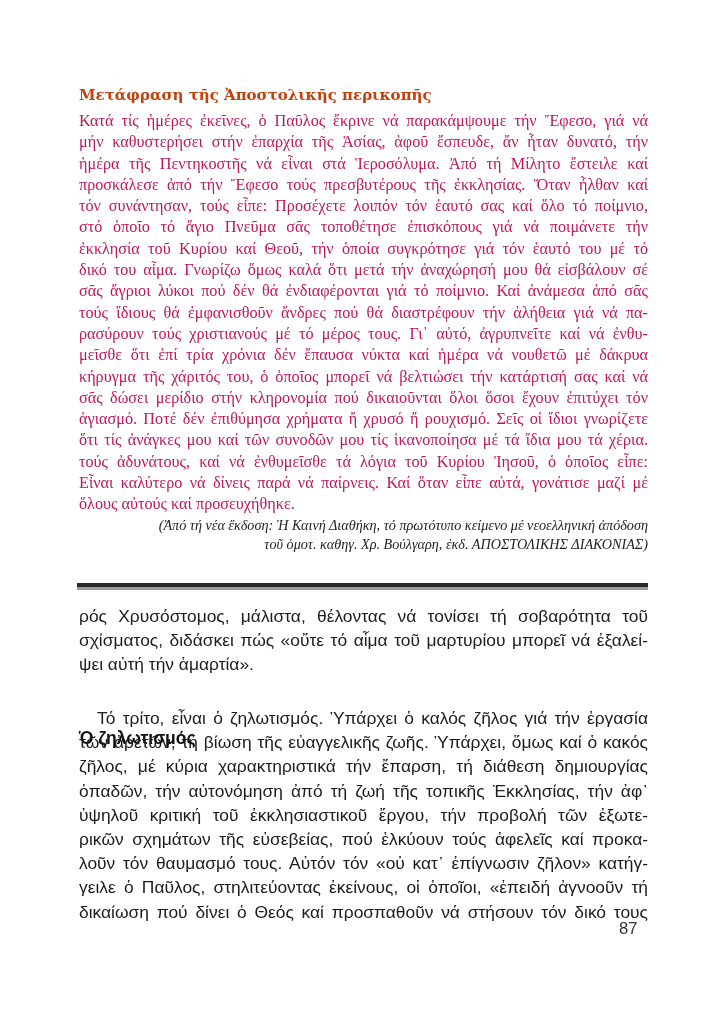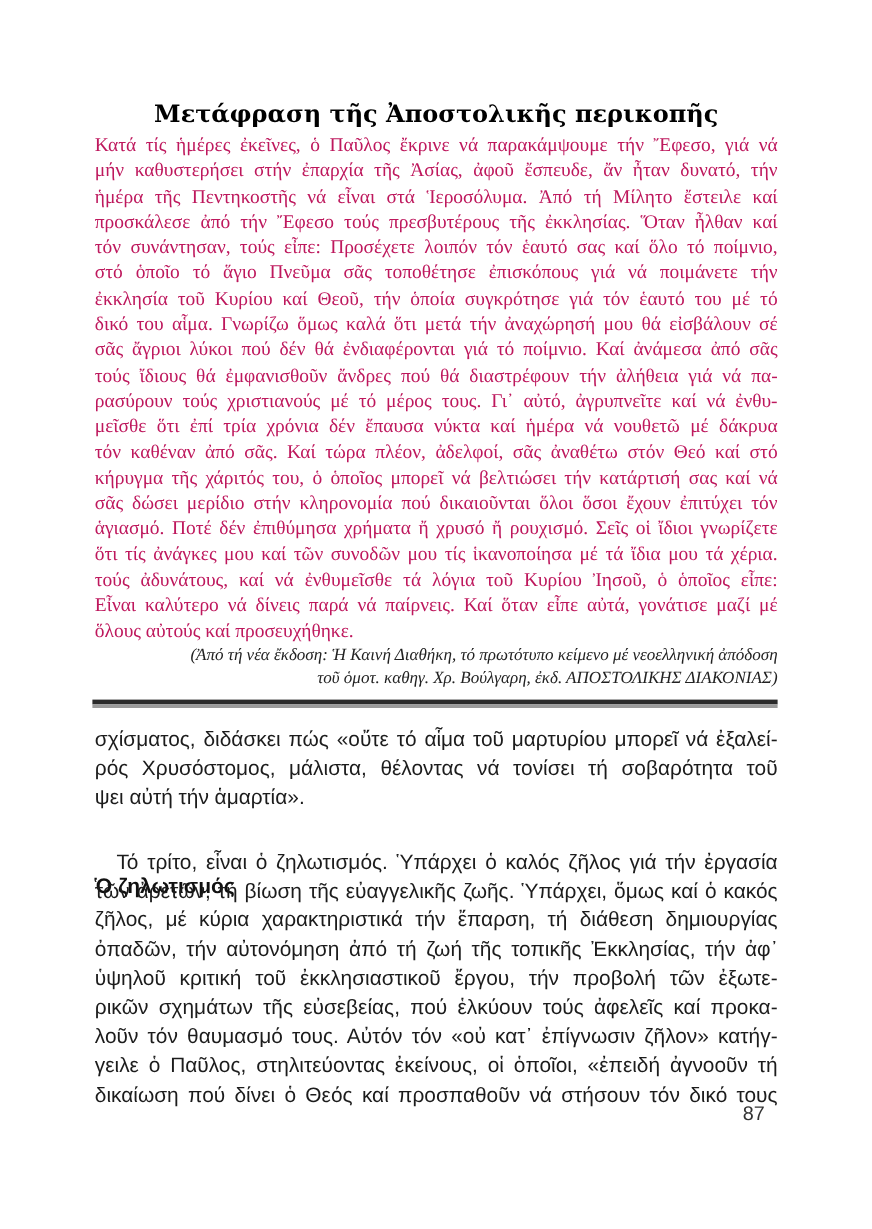--- a/index.html
+++ b/index.html
@@ -1,22 +1,22 @@
 <!DOCTYPE html>
 <html><head>
 <meta charset="utf-8">
 <style>
   html, body { margin: 0; padding: 0; background: #ffffff; }
   body { width: 727px; height: 1024px; position: relative; overflow: hidden; color: #1a1a1a; }
   .page { position: absolute; left: 0; top: 0; width: 727px; height: 1024px; background: #fff; }
   .box { position: absolute; left: 79px; top: 84px; width: 569px; }
   .box-title {
     font-family: "DejaVu Serif", "Liberation Serif", serif;
-    font-weight: bold; font-size: 20px; text-align: center;
-    margin: 0 0 5px 0; line-height: 22px; color: #000000;
+    font-weight: bold; font-size: 15px; 
+    margin: 0 0 5px 0; line-height: 22px; color: #c2410c;
   }
   .serif-lines .ln {
     font-family: "Liberation Serif", "DejaVu Serif", serif;
     font-size: 16.2px; line-height: 21.3px; height: 21.3px;
     white-space: nowrap; text-align: justify; text-align-last: justify;
     color: #be185d;
   }
   .serif-lines .ln.last { text-align-last: left; }
   .cite { margin-top: 0; }
   .cite .cl {
@@ -58,43 +58,42 @@
       <div class="ln">ἡμέρα τῆς Πεντηκοστῆς νά εἶναι στά Ἱεροσόλυμα. Ἀπό τή Μίλητο ἔστειλε καί</div>
       <div class="ln">προσκάλεσε ἀπό τήν Ἔφεσο τούς πρεσβυτέρους τῆς ἐκκλησίας. Ὅταν ἦλθαν καί</div>
       <div class="ln">τόν συνάντησαν, τούς εἶπε: Προσέχετε λοιπόν τόν ἑαυτό σας καί ὅλο τό ποίμνιο,</div>
       <div class="ln">στό ὁποῖο τό ἅγιο Πνεῦμα σᾶς τοποθέτησε ἐπισκόπους γιά νά ποιμάνετε τήν</div>
       <div class="ln">ἐκκλησία τοῦ Κυρίου καί Θεοῦ, τήν ὁποία συγκρότησε γιά τόν ἑαυτό του μέ τό</div>
       <div class="ln">δικό του αἷμα. Γνωρίζω ὅμως καλά ὅτι μετά τήν ἀναχώρησή μου θά εἰσβάλουν σέ</div>
       <div class="ln">σᾶς ἄγριοι λύκοι πού δέν θά ἐνδιαφέρονται γιά τό ποίμνιο. Καί ἀνάμεσα ἀπό σᾶς</div>
       <div class="ln">τούς ἴδιους θά ἐμφανισθοῦν ἄνδρες πού θά διαστρέφουν τήν ἀλήθεια γιά νά πα-</div>
       <div class="ln">ρασύρουν τούς χριστιανούς μέ τό μέρος τους. Γι᾽ αὐτό, ἀγρυπνεῖτε καί νά ἐνθυ-</div>
       <div class="ln">μεῖσθε ὅτι ἐπί τρία χρόνια δέν ἔπαυσα νύκτα καί ἡμέρα νά νουθετῶ μέ δάκρυα</div>
-      <div class="ln">τόν καθέναν ἀπό σᾶς. Καί τώρα πλέον, ἀδελφοί, σᾶς ἀναθέτω στόν Θεό καί στό</div>
       <div class="ln">κήρυγμα τῆς χάριτός του, ὁ ὁποῖος μπορεῖ νά βελτιώσει τήν κατάρτισή σας καί νά</div>
       <div class="ln">σᾶς δώσει μερίδιο στήν κληρονομία πού δικαιοῦνται ὅλοι ὅσοι ἔχουν ἐπιτύχει τόν</div>
       <div class="ln">ἁγιασμό. Ποτέ δέν ἐπιθύμησα χρήματα ἤ χρυσό ἤ ρουχισμό. Σεῖς οἱ ἴδιοι γνωρίζετε</div>
       <div class="ln">ὅτι τίς ἀνάγκες μου καί τῶν συνοδῶν μου τίς ἱκανοποίησα μέ τά ἴδια μου τά χέρια.</div>
       <div class="ln">τούς ἀδυνάτους, καί νά ἐνθυμεῖσθε τά λόγια τοῦ Κυρίου Ἰησοῦ, ὁ ὁποῖος εἶπε:</div>
       <div class="ln">Εἶναι καλύτερο νά δίνεις παρά νά παίρνεις. Καί ὅταν εἶπε αὐτά, γονάτισε μαζί μέ</div>
       <div class="ln last">ὅλους αὐτούς καί προσευχήθηκε.</div>
     </div>
     <div class="cite">
       <div class="cl">(Ἀπό τή νέα ἔκδοση: Ἡ Καινή Διαθήκη, τό πρωτότυπο κείμενο μέ νεοελληνική ἀπόδοση</div>
       <div class="cl">τοῦ ὁμοτ. καθηγ. Χρ. Βούλγαρη, ἐκδ. ΑΠΟΣΤΟΛΙΚΗΣ ΔΙΑΚΟΝΙΑΣ)</div>
     </div>
   </div>
 
   <div class="rule">
     <div class="thick"></div>
     <div class="thin"></div>
   </div>
 
   <div class="sans" style="top:604px;">
+    <div class="ln">ρός Χρυσόστομος, μάλιστα, θέλοντας νά τονίσει τή σοβαρότητα τοῦ</div>
     <div class="ln">σχίσματος, διδάσκει πώς «οὔτε τό αἷμα τοῦ μαρτυρίου μπορεῖ νά ἐξαλεί-</div>
-    <div class="ln">ρός Χρυσόστομος, μάλιστα, θέλοντας νά τονίσει τή σοβαρότητα τοῦ</div>
     <div class="ln last">ψει αὐτή τήν ἁμαρτία».</div>
   </div>
 
   <div class="section-heading">Ὁ ζηλωτισμός</div>
 
   <div class="sans" style="top:706px;">
     <div class="ln indent">Τό τρίτο, εἶναι ὁ ζηλωτισμός. Ὑπάρχει ὁ καλός ζῆλος γιά τήν ἐργασία</div>
     <div class="ln">τῶν ἀρετῶν, τή βίωση τῆς εὐαγγελικῆς ζωῆς. Ὑπάρχει, ὅμως καί ὁ κακός</div>
     <div class="ln">ζῆλος, μέ κύρια χαρακτηριστικά τήν ἔπαρση, τή διάθεση δημιουργίας</div>
     <div class="ln">ὀπαδῶν, τήν αὐτονόμηση ἀπό τή ζωή τῆς τοπικῆς Ἐκκλησίας, τήν ἀφ᾽</div>

